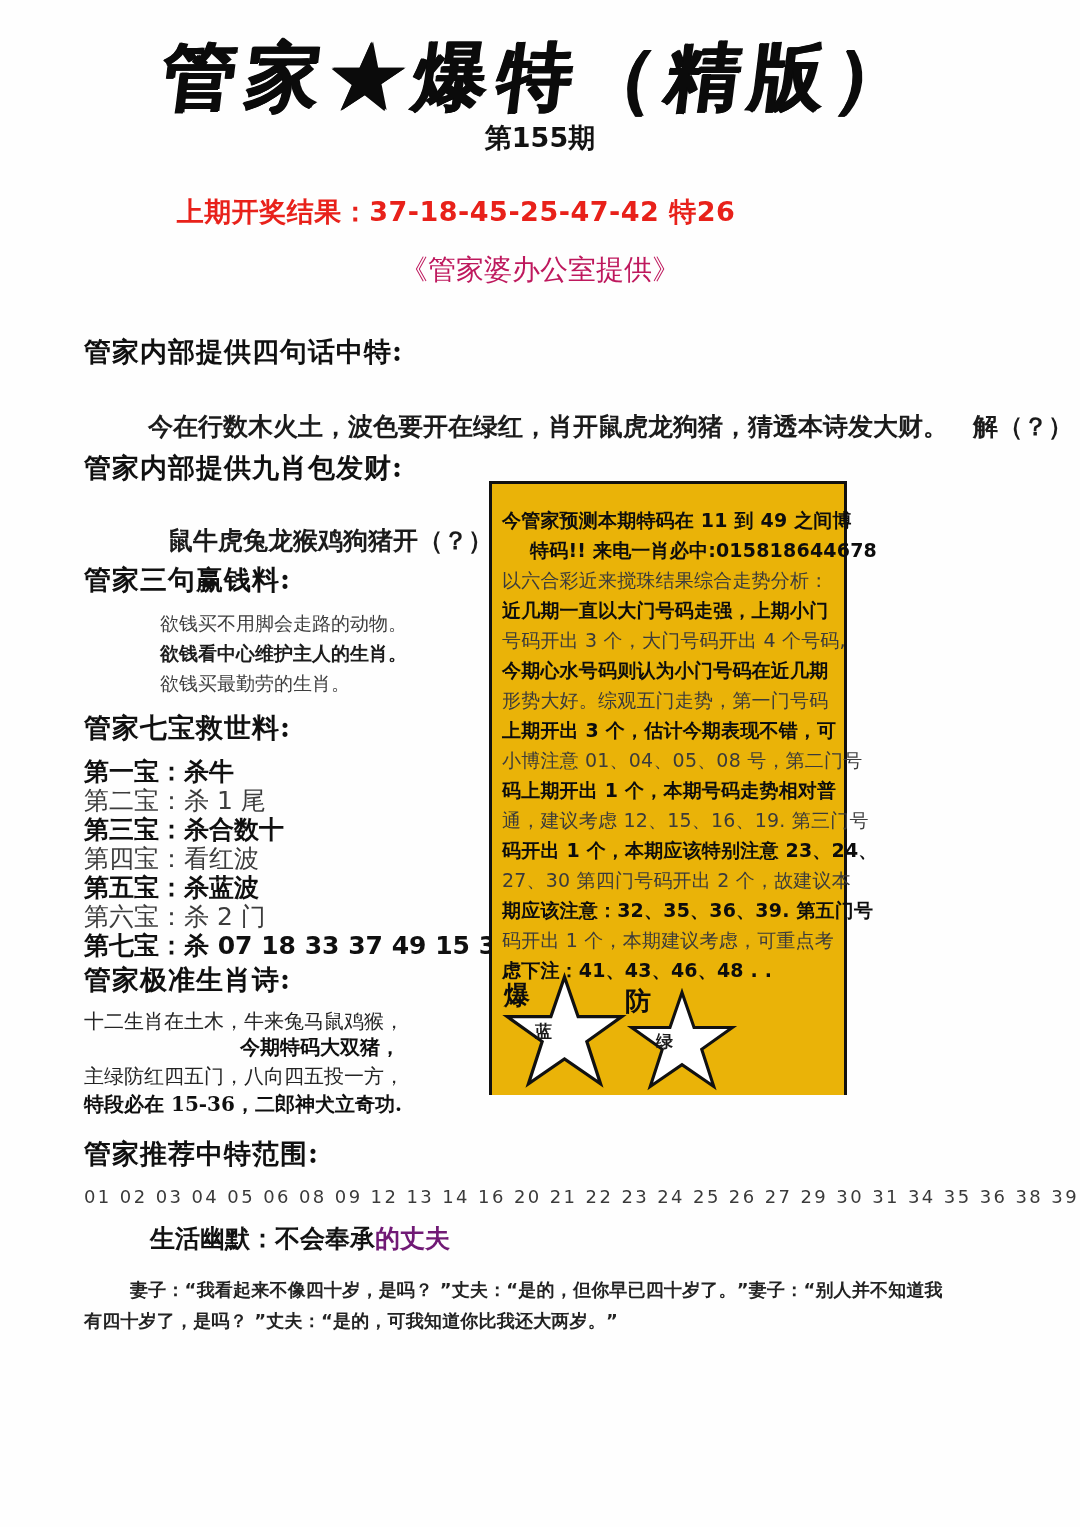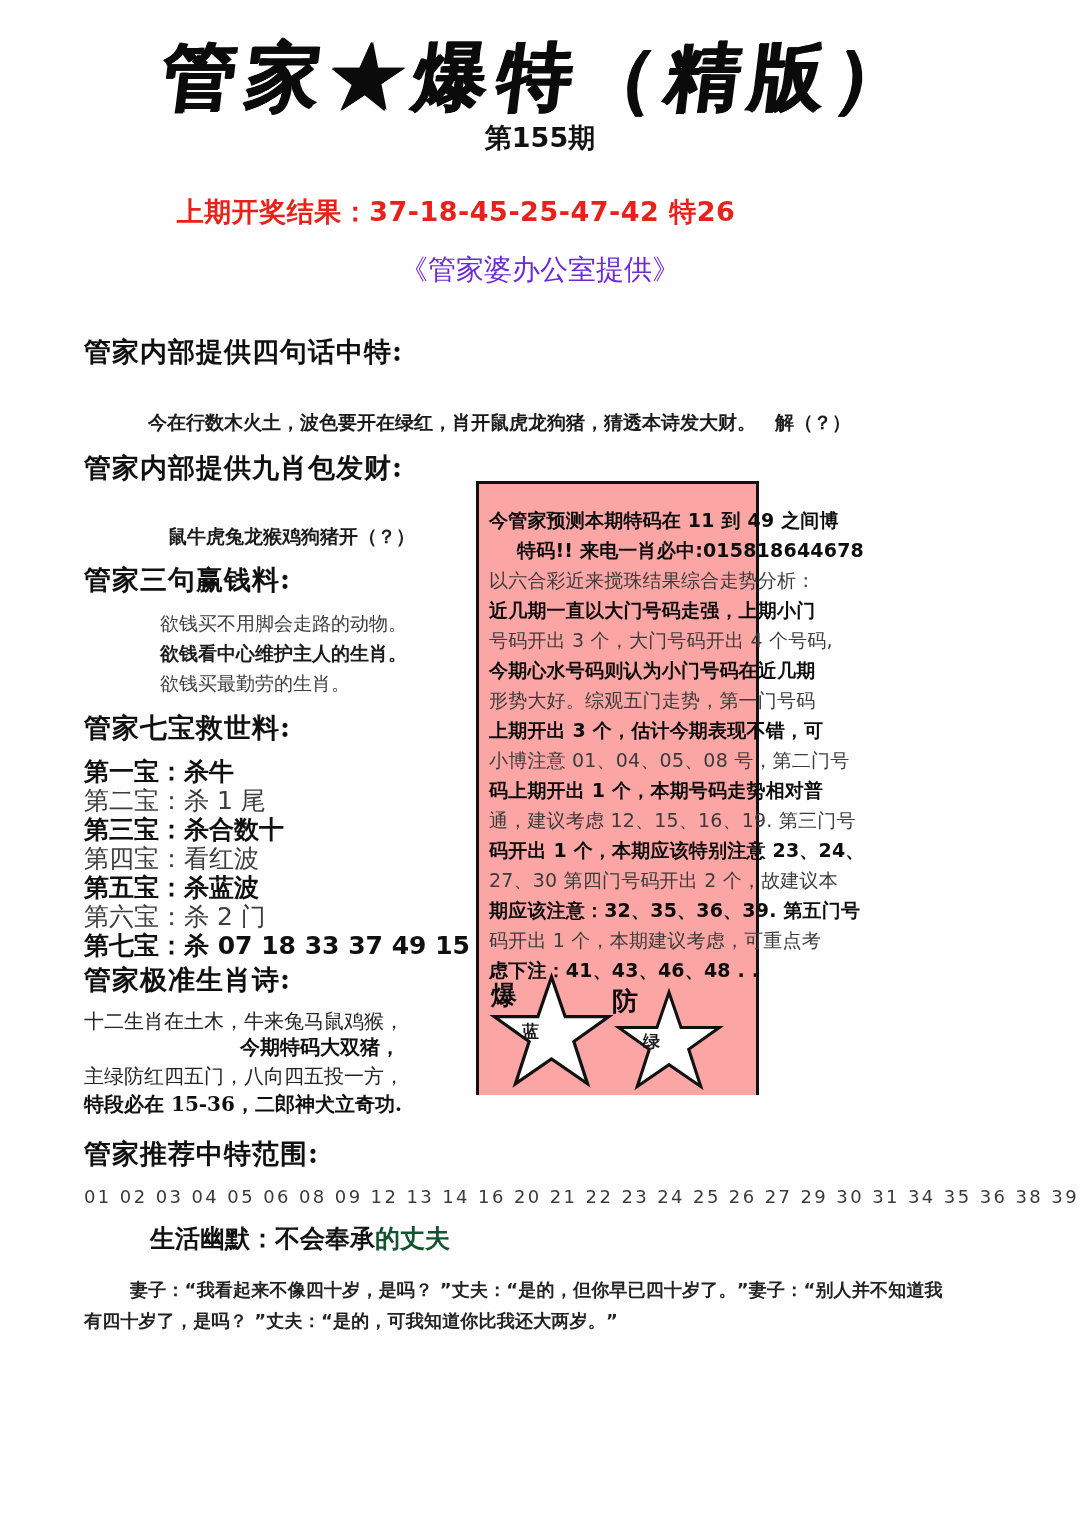--- a/index.html
+++ b/index.html
@@ -57,38 +57,38 @@
     letter-spacing: 0.5px;
   }
   .provider {
     position: absolute;
     top: 251px;
     left: 0;
     width: 1080px;
     text-align: center;
     font-family: "DejaVu Serif", "Liberation Serif", serif;
     font-size: 28px;
-    color: #6d28d9;
+    color: #be185d;
   }
 
   
   .sec-head {
     position: absolute;
     left: 84px;
     font-family: "DejaVu Serif", "Liberation Serif", serif;
     font-size: 27px;
     font-weight: bold;
     color: #101010;
     letter-spacing: 1px;
     white-space: nowrap;
   }
   .body-line {
     position: absolute;
     font-family: "DejaVu Sans", "Liberation Sans", sans-serif;
-    font-size: 19px;
+    font-size: 25px;
     color: #1b1b1b;
     white-space: nowrap;
   }
   .b-bold { font-weight: bold; }
 
   .three-line {
     position: absolute;
     left: 160px;
     font-family: "DejaVu Sans", "Liberation Sans", sans-serif;
     font-size: 19px;
@@ -124,30 +124,30 @@
     font-family: "DejaVu Sans", "Liberation Sans", sans-serif;
     font-size: 18px;
     color: #3a3a3a;
     letter-spacing: 2.4px;
     white-space: nowrap;
   }
 
   
   .analysis-box {
     position: absolute;
-    left: 476px;
+    left: 489px;
     top: 481px;
-    width: 283px;
+    width: 358px;
     height: 614px;
     border-left: 3px solid #111;
     border-right: 3px solid #111;
     border-top: 3px solid #111;
     border-bottom: none;
     box-sizing: border-box;
-    background: #fca5a5;
+    background: #eab308;
   }
   .analysis-line {
     position: absolute;
     left: 10px;
     font-family: "DejaVu Sans", "Liberation Sans", sans-serif;
     font-size: 19px;
     white-space: nowrap;
     letter-spacing: 0.2px;
   }
   .analysis-line.hi  { font-weight: bold; color: #0d0d0d; }
@@ -174,21 +174,21 @@
   .humor-head {
     position: absolute;
     left: 150px;
     top: 1222px;
     font-family: "DejaVu Serif", "Liberation Serif", serif;
     font-size: 25px;
     font-weight: bold;
     color: #121212;
     white-space: nowrap;
   }
-  .humor-head .fade { color: #14532d; }
+  .humor-head .fade { color: #701a75; }
   .humor-line {
     position: absolute;
     font-family: "DejaVu Sans", "Liberation Sans", sans-serif;
     font-size: 18px;
     font-weight: bold;
     color: #232323;
     white-space: nowrap;
     letter-spacing: 0.2px;
   }
 </style>

